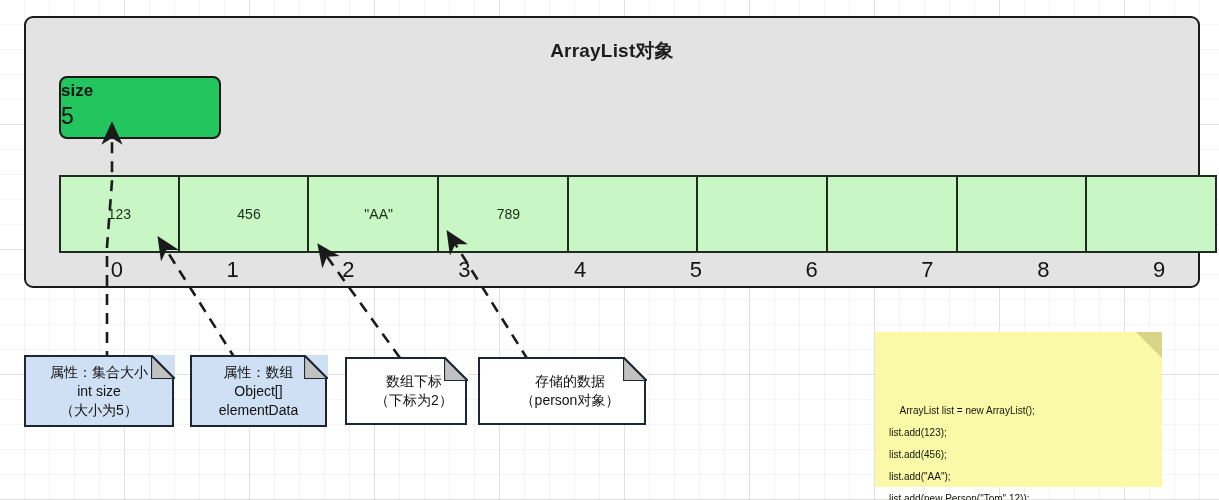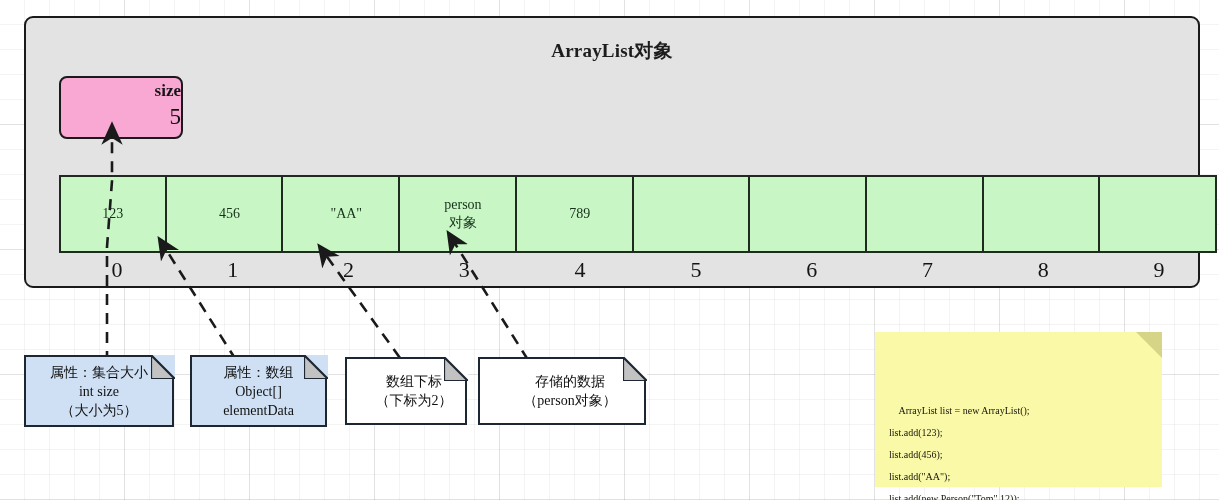--- a/index.html
+++ b/index.html
@@ -10,38 +10,38 @@
       linear-gradient(to right, rgba(0,0,0,0.045) 1px, transparent 1px),
       linear-gradient(to bottom, rgba(0,0,0,0.045) 1px, transparent 1px),
       linear-gradient(to right, rgba(0,0,0,0.075) 1px, transparent 1px),
       linear-gradient(to bottom, rgba(0,0,0,0.075) 1px, transparent 1px);
     background-size:25px 25px,25px 25px,125px 125px,125px 125px;
     background-position:-1px -1px,-1px -1px,-1px -1px,-1px -1px;
     font-family:"Liberation Sans","DejaVu Sans",sans-serif;
     overflow:hidden;
     position:relative;
   }
-  #stage{position:absolute;left:0;top:0;width:1219px;height:500px;font-family:Liberation Serif, serif;}
+  #stage{position:absolute;left:0;top:0;width:1219px;height:500px;}
 
   
   .al-box{
     position:absolute;left:24px;top:16px;width:1176px;height:272px;
     background:#e3e3e3;border:2.5px solid #1a1a1a;border-radius:9px;
     box-sizing:border-box;
   }
   .al-title{
     position:absolute;left:0;top:20px;width:100%;text-align:center;
     font-size:19px;font-weight:bold;color:#1d1d1d;letter-spacing:.2px;
   }
 
   
   .size-box{
-    position:absolute;left:33px;top:58px;width:124px;height:63px;
-    background:#f9a8d4;border:2.5px solid #1a1a1a;border-radius:8px;
-    box-sizing:border-box;text-align:right;
+    position:absolute;left:33px;top:58px;width:162px;height:63px;
+    background:#22c55e;border:2.5px solid #1a1a1a;border-radius:8px;
+    box-sizing:border-box;text-align:left;
   }
   .size-label{font-size:17px;font-weight:bold;color:#151515;margin-top:3px;line-height:20px;}
   .size-value{font-size:23px;color:#111;line-height:31px;}
 
   
   .array-row{
     position:absolute;left:33px;top:157px;width:1158px;height:78px;
     display:flex;border:2.5px solid #1f2b1f;box-sizing:border-box;background:#c8f7c5;gap:11px;
   }
   .cell{
@@ -103,22 +103,20 @@
 
     <div class="size-box">
       <div class="size-label">size</div>
       <div class="size-value">5</div>
     </div>
 
     <div class="array-row">
       <div class="cell">123</div>
       <div class="cell">456</div>
       <div class="cell">"AA"</div>
-      <div class="cell">person
-对象</div>
       <div class="cell">789</div>
       <div class="cell"></div>
       <div class="cell"></div>
       <div class="cell"></div>
       <div class="cell"></div>
       <div class="cell"></div>
     </div>
 
     <div class="index-row">
       <div class="idx">0</div>

